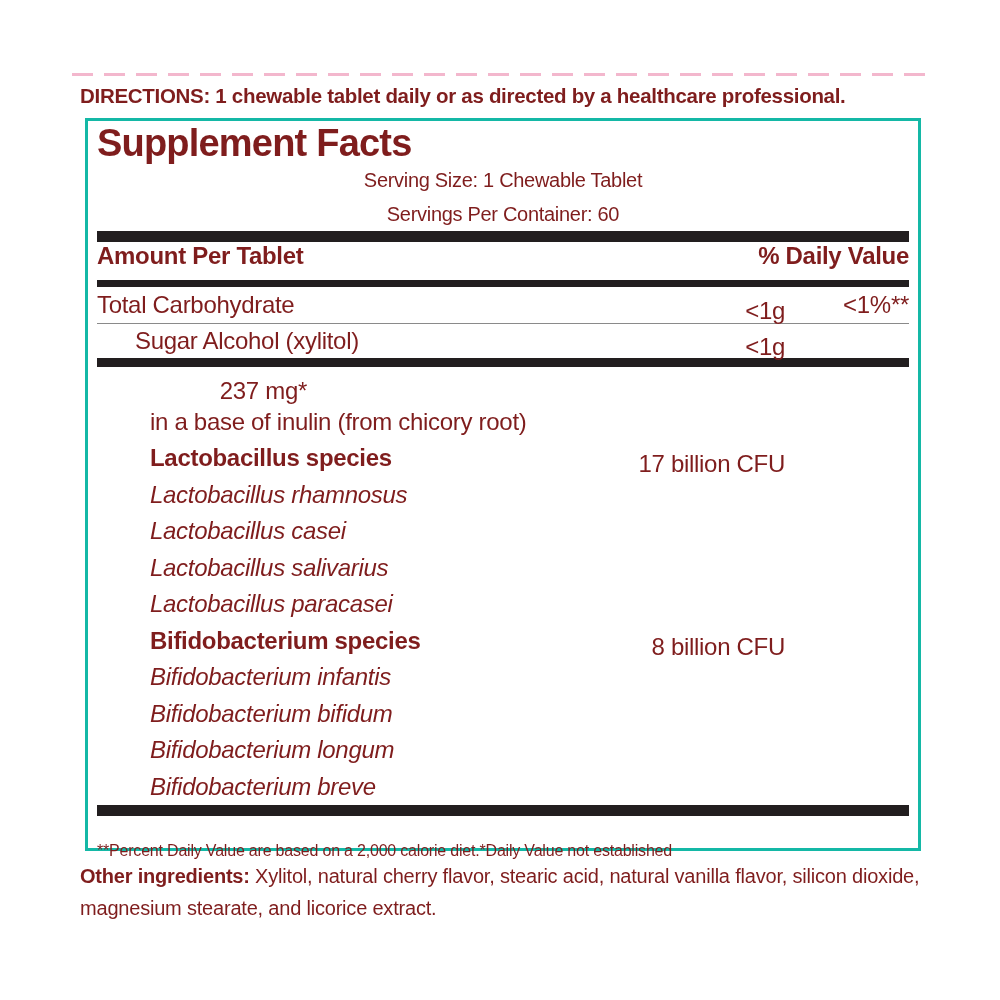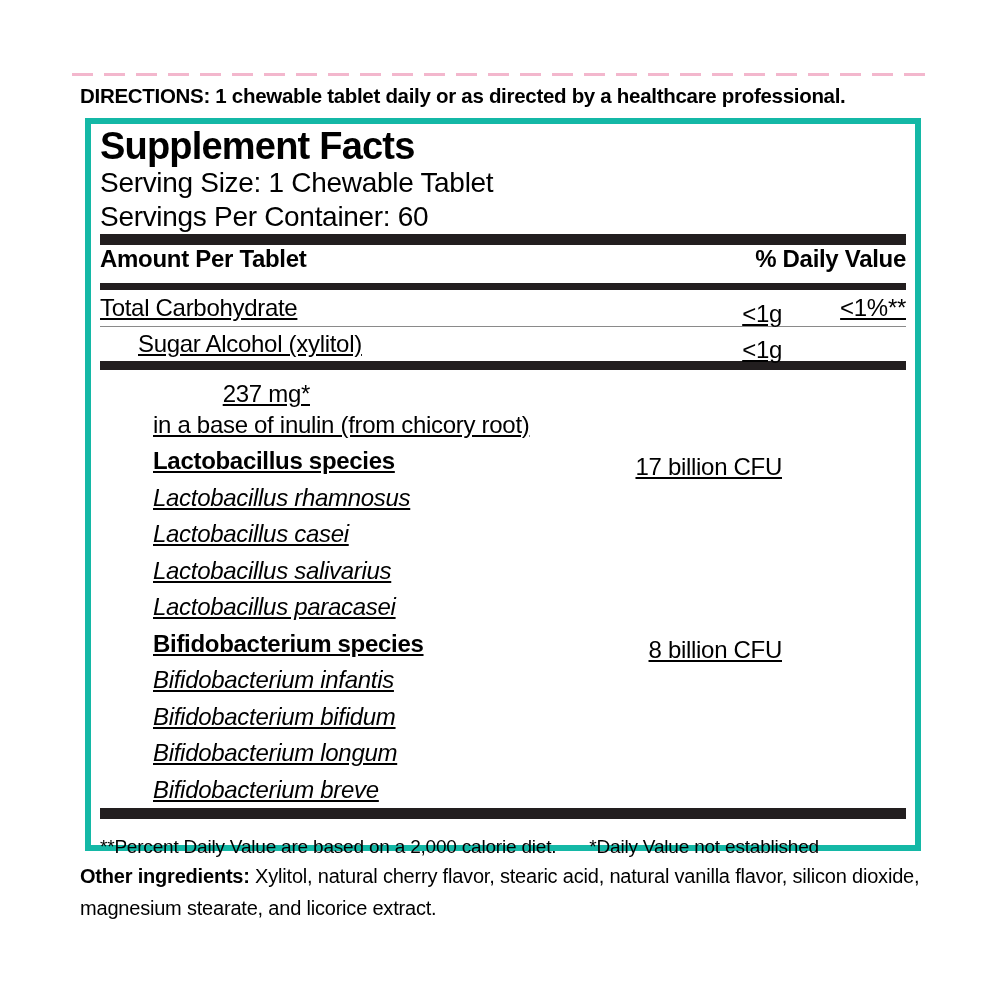--- a/index.html
+++ b/index.html
@@ -1,57 +1,57 @@
 <!DOCTYPE html>
 <html><head>
 <meta charset="utf-8">
 <style>
   html,body{margin:0;padding:0;background:#ffffff;}
   .page{
     position:relative;width:1000px;height:1000px;background:#ffffff;
-    color:#000000;font-family:"Liberation Sans",sans-serif;overflow:hidden;
+    color:#7f1d1d;font-family:"Liberation Sans",sans-serif;overflow:hidden;
   }
   .dash-line{
     position:absolute;left:72px;top:73px;width:858px;height:3px;
     background:repeating-linear-gradient(90deg,#f3b7cd 0 21px,transparent 21px 32px);
   }
   .directions{
     position:absolute;left:80px;top:84px;width:852px;
     font-weight:bold;font-size:20.5px;letter-spacing:-0.3px;white-space:nowrap;
   }
   .panel{
     position:absolute;left:85px;top:118px;width:836px;height:733px;
-    border:6px solid #14b8a6;box-sizing:border-box;padding:0 9px;background:#fff;
+    border:3px solid #14b8a6;box-sizing:border-box;padding:0 9px;background:#fff;
   }
   .panel-title{
     font-size:38px;font-weight:bold;line-height:40px;letter-spacing:-0.8px;margin-top:2px;
   }
-  .serving-line{font-size:28px;line-height:34px;letter-spacing:-0.3px;}
+  .serving-line{font-size:20px;line-height:34px;letter-spacing:-0.3px;text-align:center;}
   .bar{background:#221e1f;}
   .bar.h11{height:11px;}
   .bar.h9{height:9px;}
   .bar.h7{height:7px;}
   .thin-rule{height:1px;background:#8a8a8a;}
   .hdr-row{
     display:flex;justify-content:space-between;
     height:38px;font-size:24px;font-weight:bold;letter-spacing:-0.3px;
   }
   .row{
-    display:flex;align-items:center;height:36px;font-size:24px;letter-spacing:-0.3px;text-decoration:underline;
+    display:flex;align-items:center;height:36px;font-size:24px;letter-spacing:-0.3px;
   }
   .row.tall{height:36.5px;}
   .row .nm{flex:1;min-width:0;white-space:nowrap;}
   .row .amt{width:210px;text-align:right;white-space:nowrap;margin-top:12px;}
   .row .dv{width:124px;text-align:right;white-space:nowrap;}
   .indent1{padding-left:38px;}
   .indent2{padding-left:53px;}
   .b{font-weight:bold;}
   .i{font-style:italic;}
   .footnote{
-    display:flex;gap:33px;font-size:19px;line-height:30px;padding-top:13px;
+    display:flex;gap:0;font-size:16px;line-height:30px;padding-top:20px;
     letter-spacing:-0.2px;white-space:nowrap;
   }
   .other{
     position:absolute;left:80px;top:861px;width:862px;
     font-size:20px;line-height:31.5px;letter-spacing:-0.2px;
   }
 </style>
 </head>
 <body>
 

